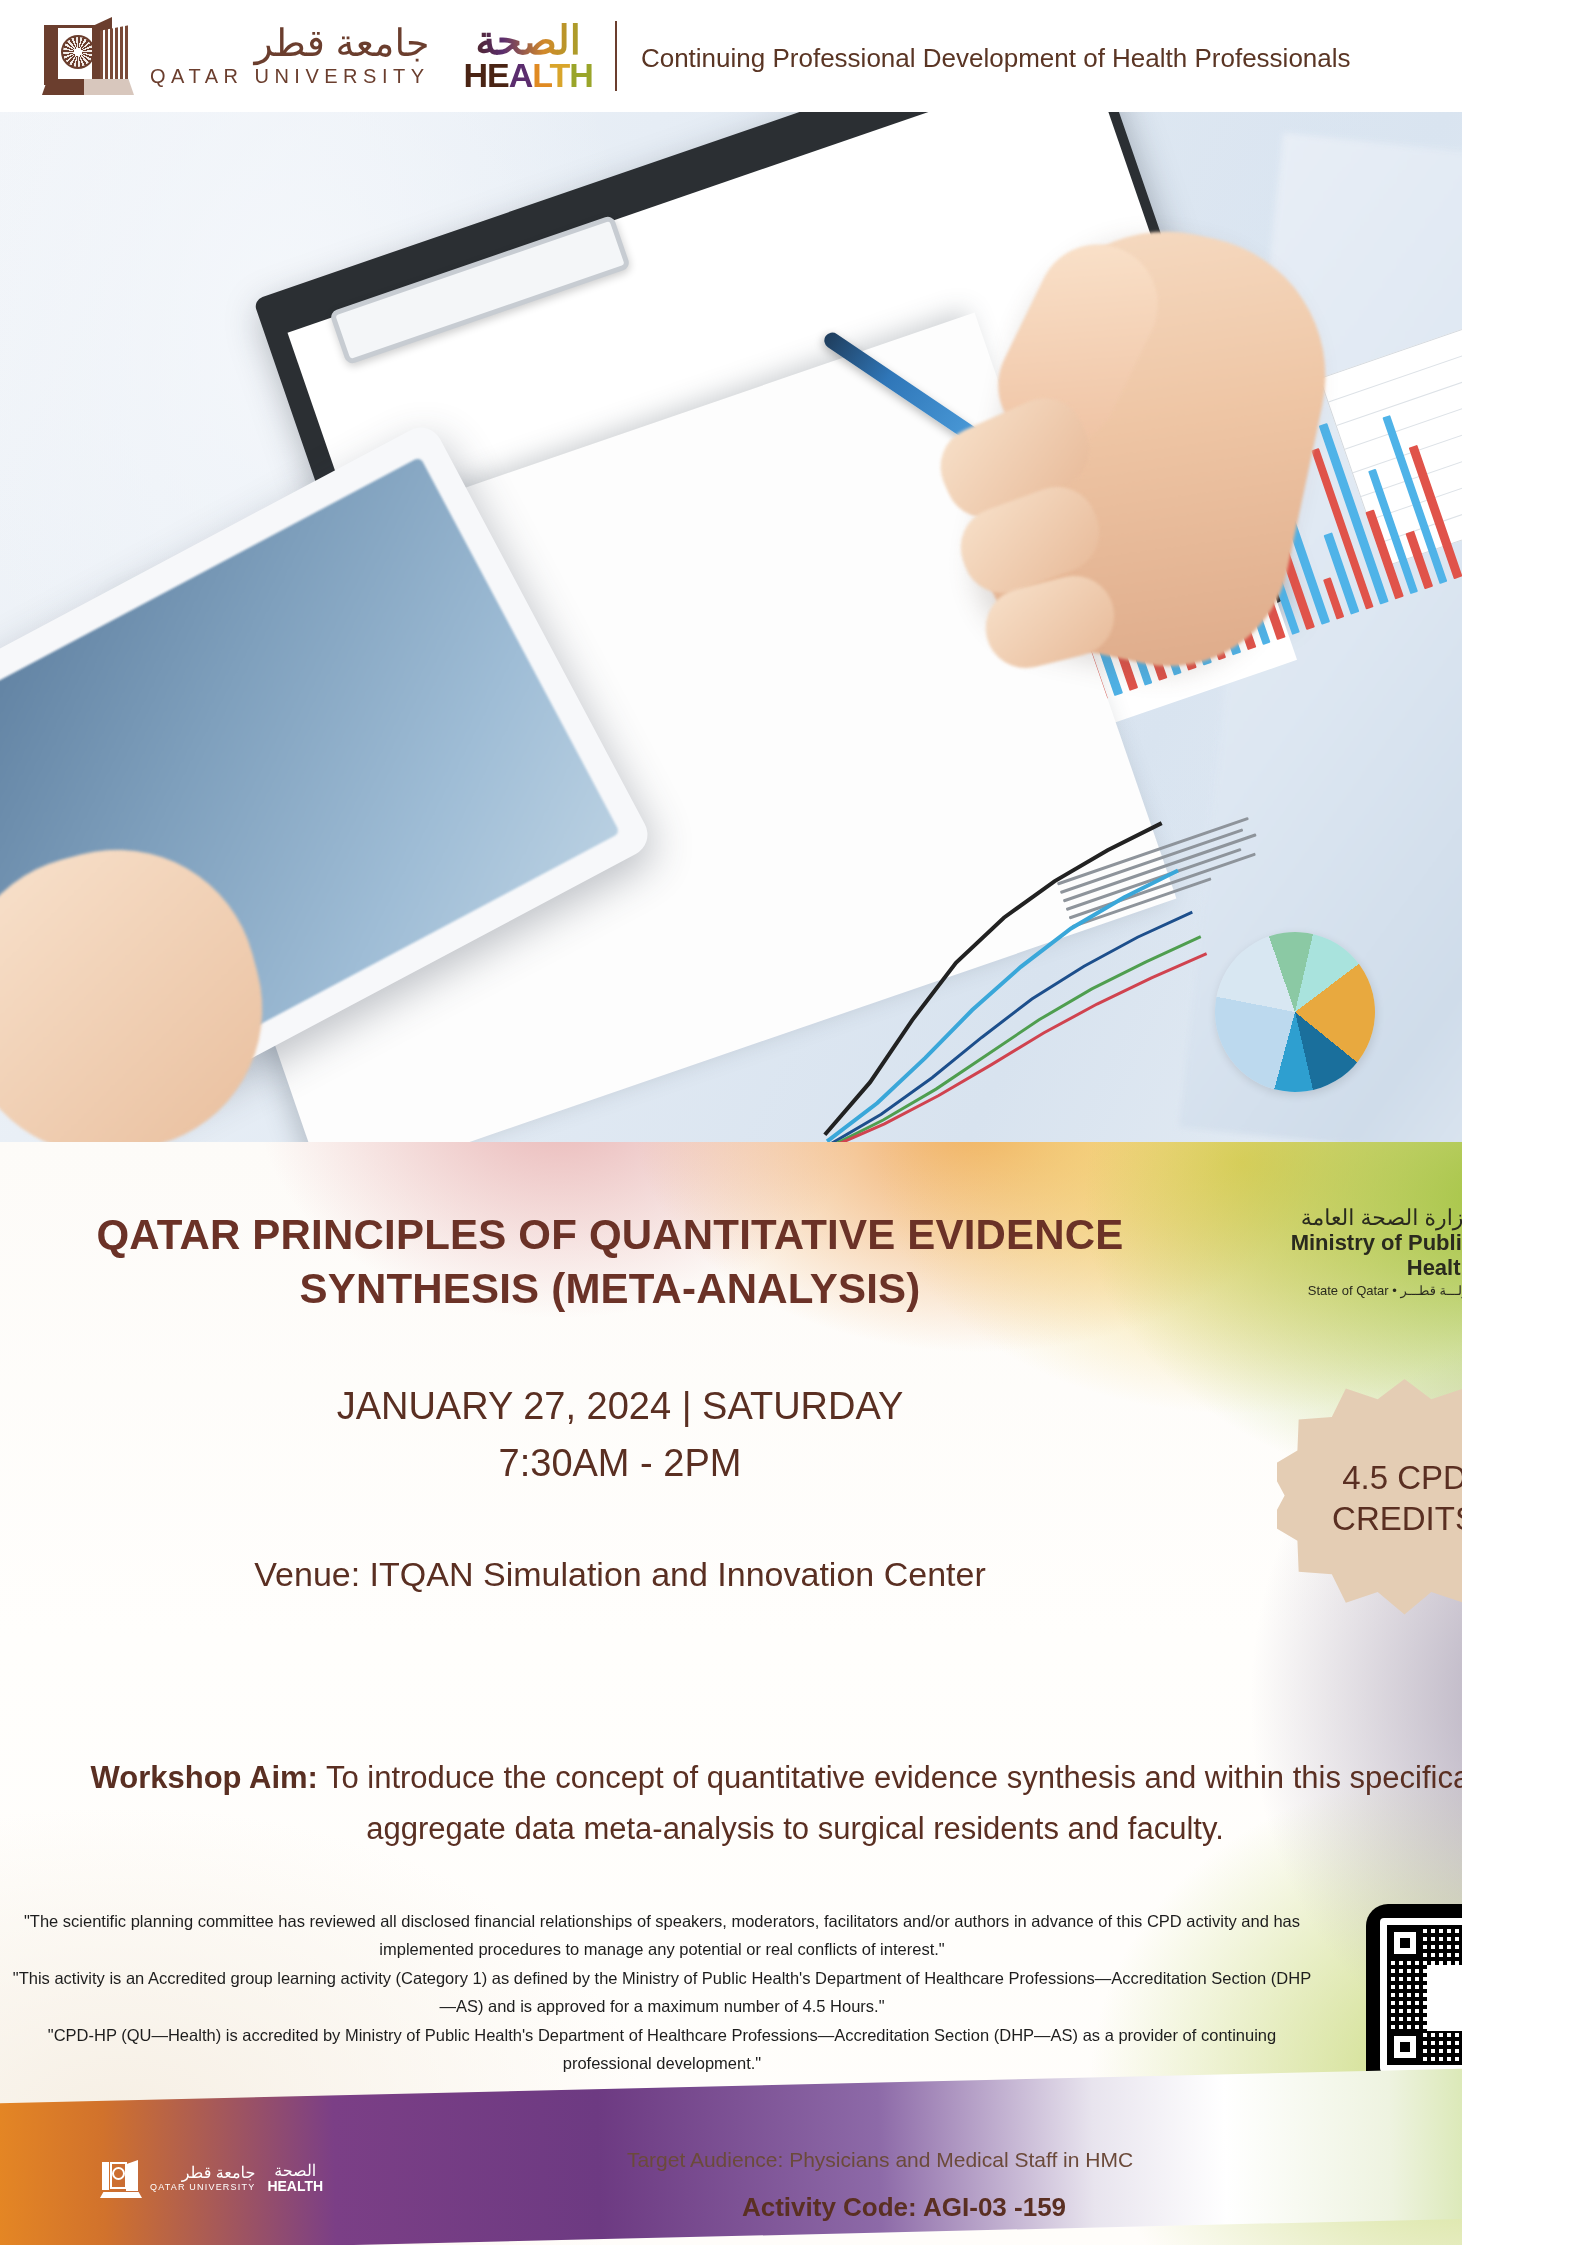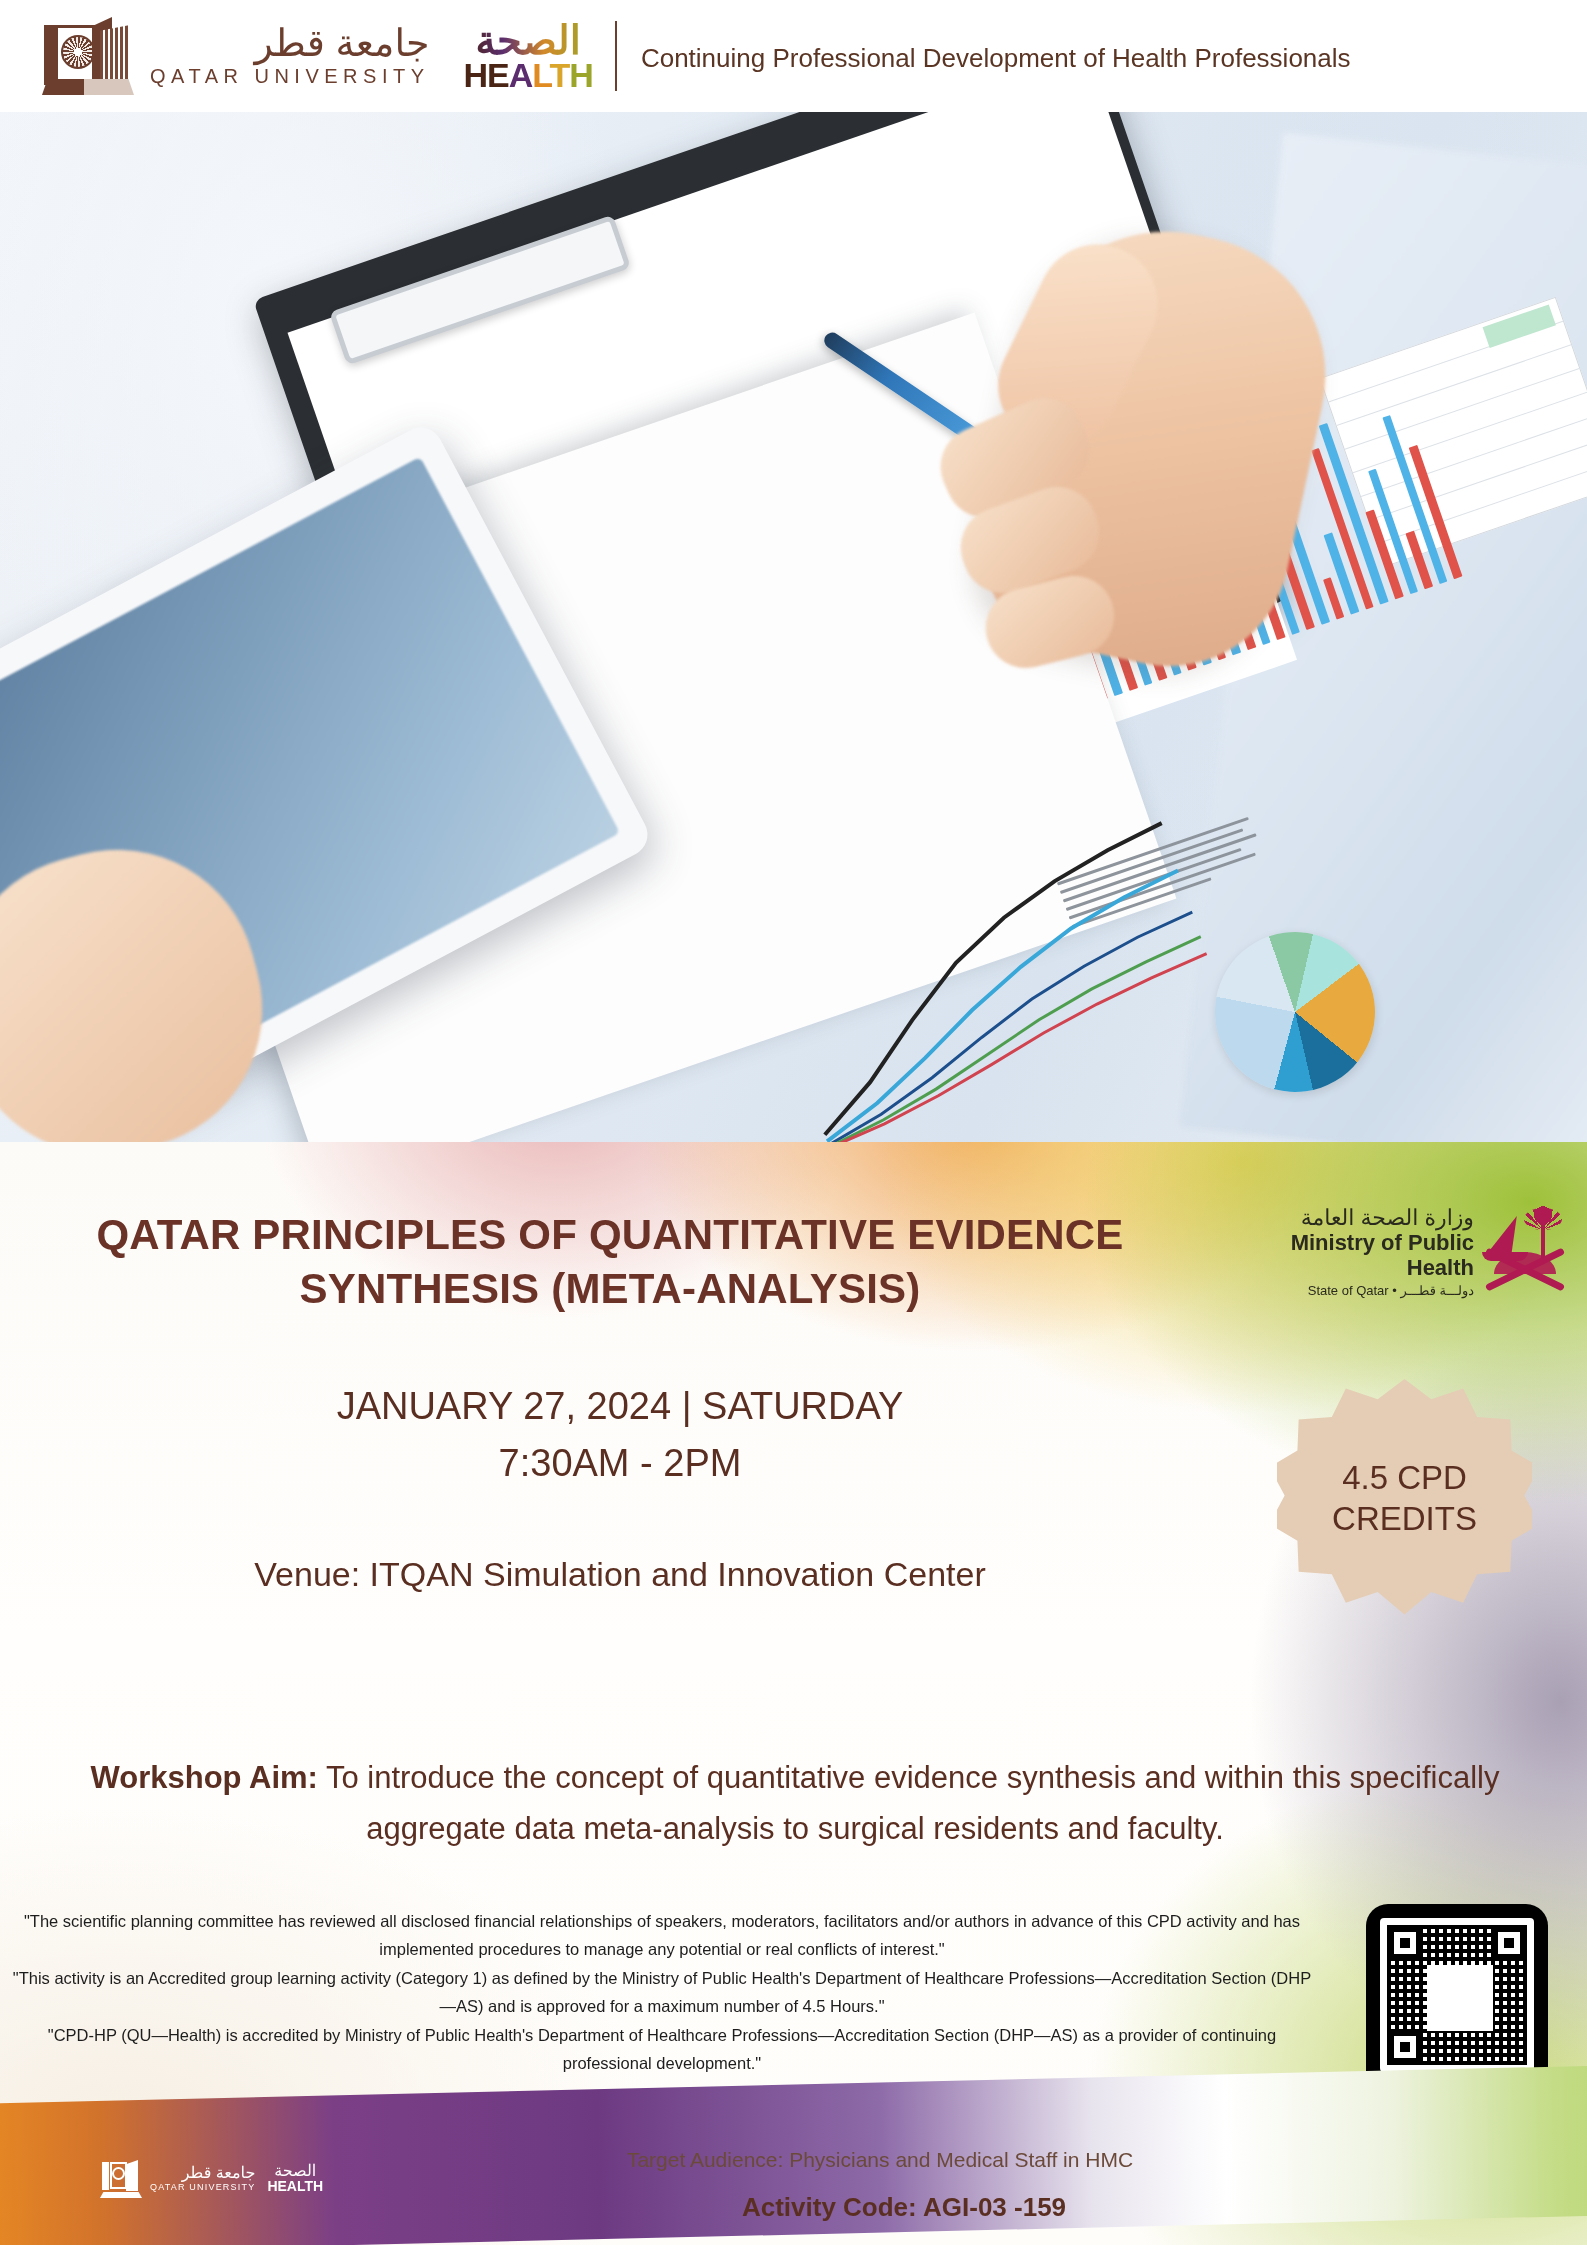--- a/index.html
+++ b/index.html
@@ -1,19 +1,19 @@
 <!DOCTYPE html>
 <html><head>
 <meta charset="utf-8">
 <style>
   * { margin:0; padding:0; box-sizing:border-box; }
   html,body { width:1587px; height:2245px; background:#fff; }
   body { font-family:"Liberation Sans", sans-serif; overflow:hidden; }
 
-  .poster { position:relative; width:1587px; height:2245px; background:#ffffff; overflow:hidden; }
+  .poster { position:relative; width:1462px; height:2245px; background:#ffffff; overflow:hidden; }
 
   
   .header { position:absolute; left:0; top:0; width:1587px; height:112px; background:#fff; display:flex; align-items:center; }
   .qu-logo { display:flex; align-items:center; margin-left:38px; }
   .qu-mark { position:relative; width:90px; height:78px; }
   .qu-mark .book-left { position:absolute; left:6px; top:8px; width:14px; height:60px; background:#6b3e2e; }
   .qu-mark .book-base { position:absolute; left:4px; bottom:0; width:92px; height:16px;
       background:linear-gradient(90deg,#6b3e2e 0 46%, #d8c7bd 46% 100%);
       clip-path:polygon(6% 0,94% 0,100% 100%,0% 100%); }
   .qu-mark .panel { position:absolute; left:20px; top:8px; width:38px; height:58px; background:#fff; border:3px solid #6b3e2e; border-left:none;}

